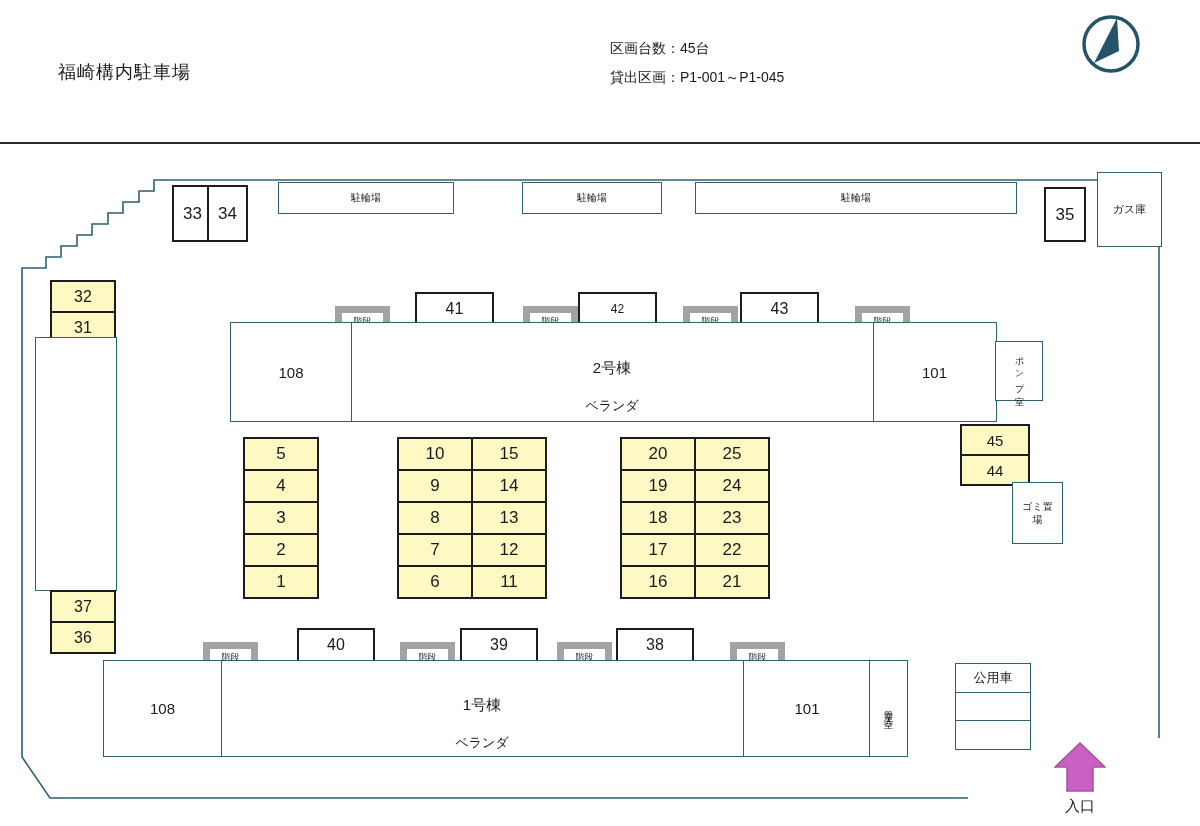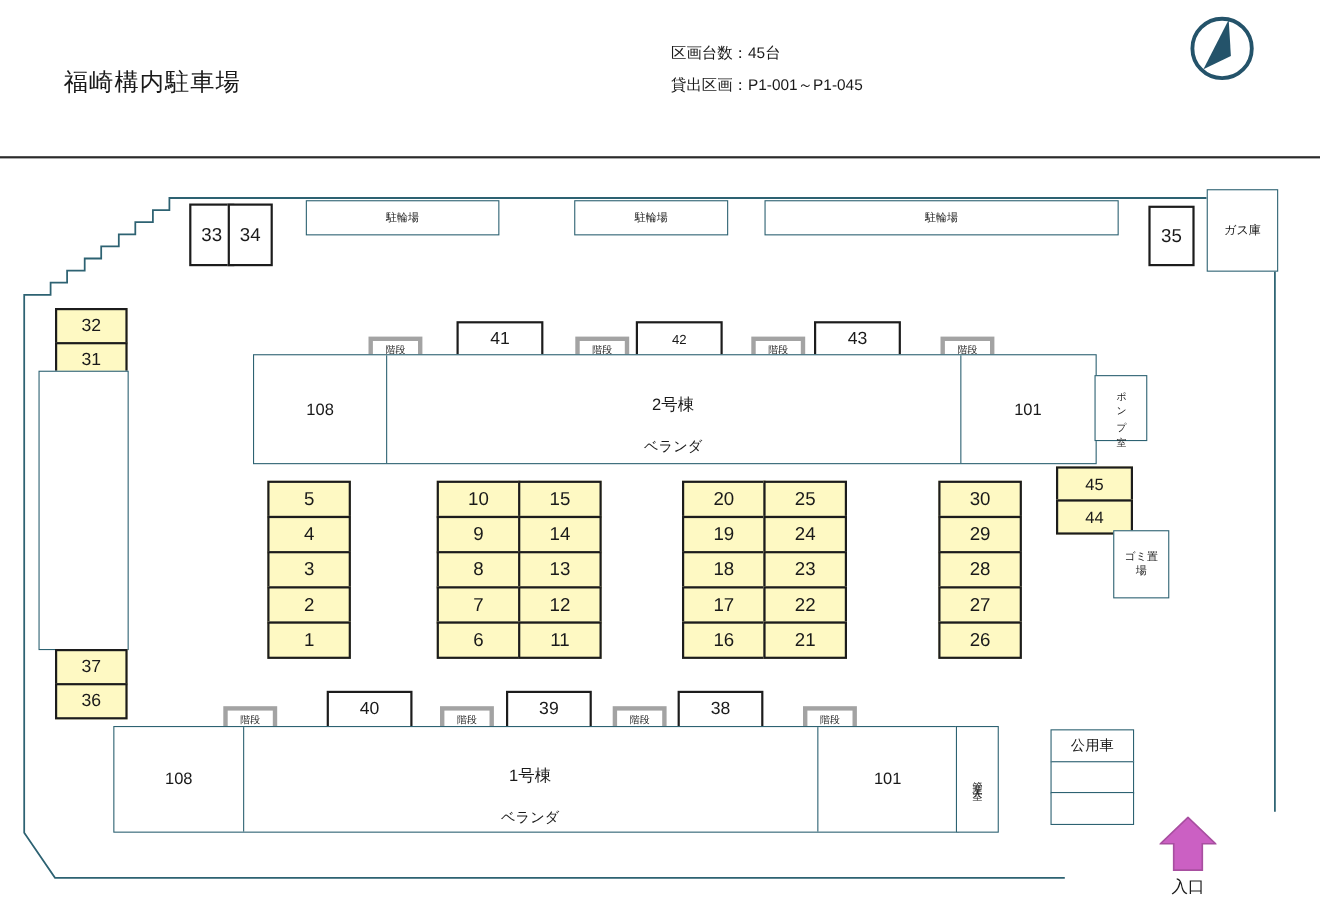--- a/index.html
+++ b/index.html
@@ -1,38 +1,38 @@
 <!DOCTYPE html>
 <html><head>
 <meta charset="utf-8">
 <style>
   html,body{margin:0;padding:0;background:#fff;}
   .page{position:relative;width:1200px;height:826px;background:#fff;overflow:hidden;
         font-family:"Liberation Sans","DejaVu Sans",sans-serif;color:#1a1a1a;}
   .abs{position:absolute;}
 
   
-  .title{position:absolute;font-size:22px;font-weight:500;letter-spacing:1px;}
+  .title{position:absolute;font-size:18px;font-weight:500;letter-spacing:1px;}
   .info{position:absolute;font-size:14px;}
   .hr{position:absolute;left:0;width:1200px;border-top:2px solid #2b2b2b;}
 
   
   .pbox{position:absolute;border:2px solid #1c1c1c;background:#fff;display:flex;
         align-items:center;justify-content:center;font-size:17px;}
   .pcol{position:absolute;display:flex;flex-direction:column;}
   .pcell{height:30px;border:2px solid #1c1c1c;background:#fef9c3;display:flex;
          align-items:center;justify-content:center;font-size:17px;}
   .pcell + .pcell{margin-top:-2px;}
   .h29{height:29px;font-size:16px;}
   .h28{height:28px;font-size:15px;}
 
   
   .tbox{position:absolute;border:1.5px solid #2d6272;background:#fff;display:flex;
         align-items:center;justify-content:center;font-size:10px;}
-  .sbox{position:absolute;border:4px solid #a3a3a3;background:#fff;display:flex;
+  .sbox{position:absolute;border:7px solid #a3a3a3;background:#fff;display:flex;
         align-items:center;justify-content:center;font-size:9px;}
   .vbox{position:absolute;border:1.5px solid #2d6272;background:#fff;display:flex;
         align-items:center;justify-content:center;font-size:9px;
         writing-mode:vertical-rl;letter-spacing:3px;}
   .tcol{position:absolute;display:flex;flex-direction:column;}
   .tcell{height:28px;border:1.5px solid #2d6272;background:#fff;display:flex;
          align-items:center;justify-content:center;font-size:13px;}
   .tcell + .tcell{margin-top:-1.5px;}
 
   
@@ -137,27 +137,20 @@
     <div class="pcell">16</div>
   </div>
   <div class="pcol" style="left:694px;top:437px;width:76px;">
     <div class="pcell">25</div>
     <div class="pcell">24</div>
     <div class="pcell">23</div>
     <div class="pcell">22</div>
     <div class="pcell">21</div>
   </div>
 
-  <div class="pcol" style="left:853px;top:437px;width:76px;">
-    <div class="pcell">30</div>
-    <div class="pcell">29</div>
-    <div class="pcell">28</div>
-    <div class="pcell">27</div>
-    <div class="pcell">26</div>
-  </div>
 
   <div class="pcol" style="left:960px;top:424px;width:70px;">
     <div class="pcell h28">45</div>
     <div class="pcell h28">44</div>
   </div>
   <div class="tbox wrap2" style="left:1012px;top:482px;width:37px;height:56px;">ゴミ置場</div>
 
   <div class="sbox" style="left:203px;top:642px;width:41px;height:16px;">階段</div>
   <div class="pbox" style="left:297px;top:628px;width:74px;height:30px;font-size:16px;">40</div>
   <div class="sbox" style="left:400px;top:642px;width:41px;height:16px;">階段</div>

